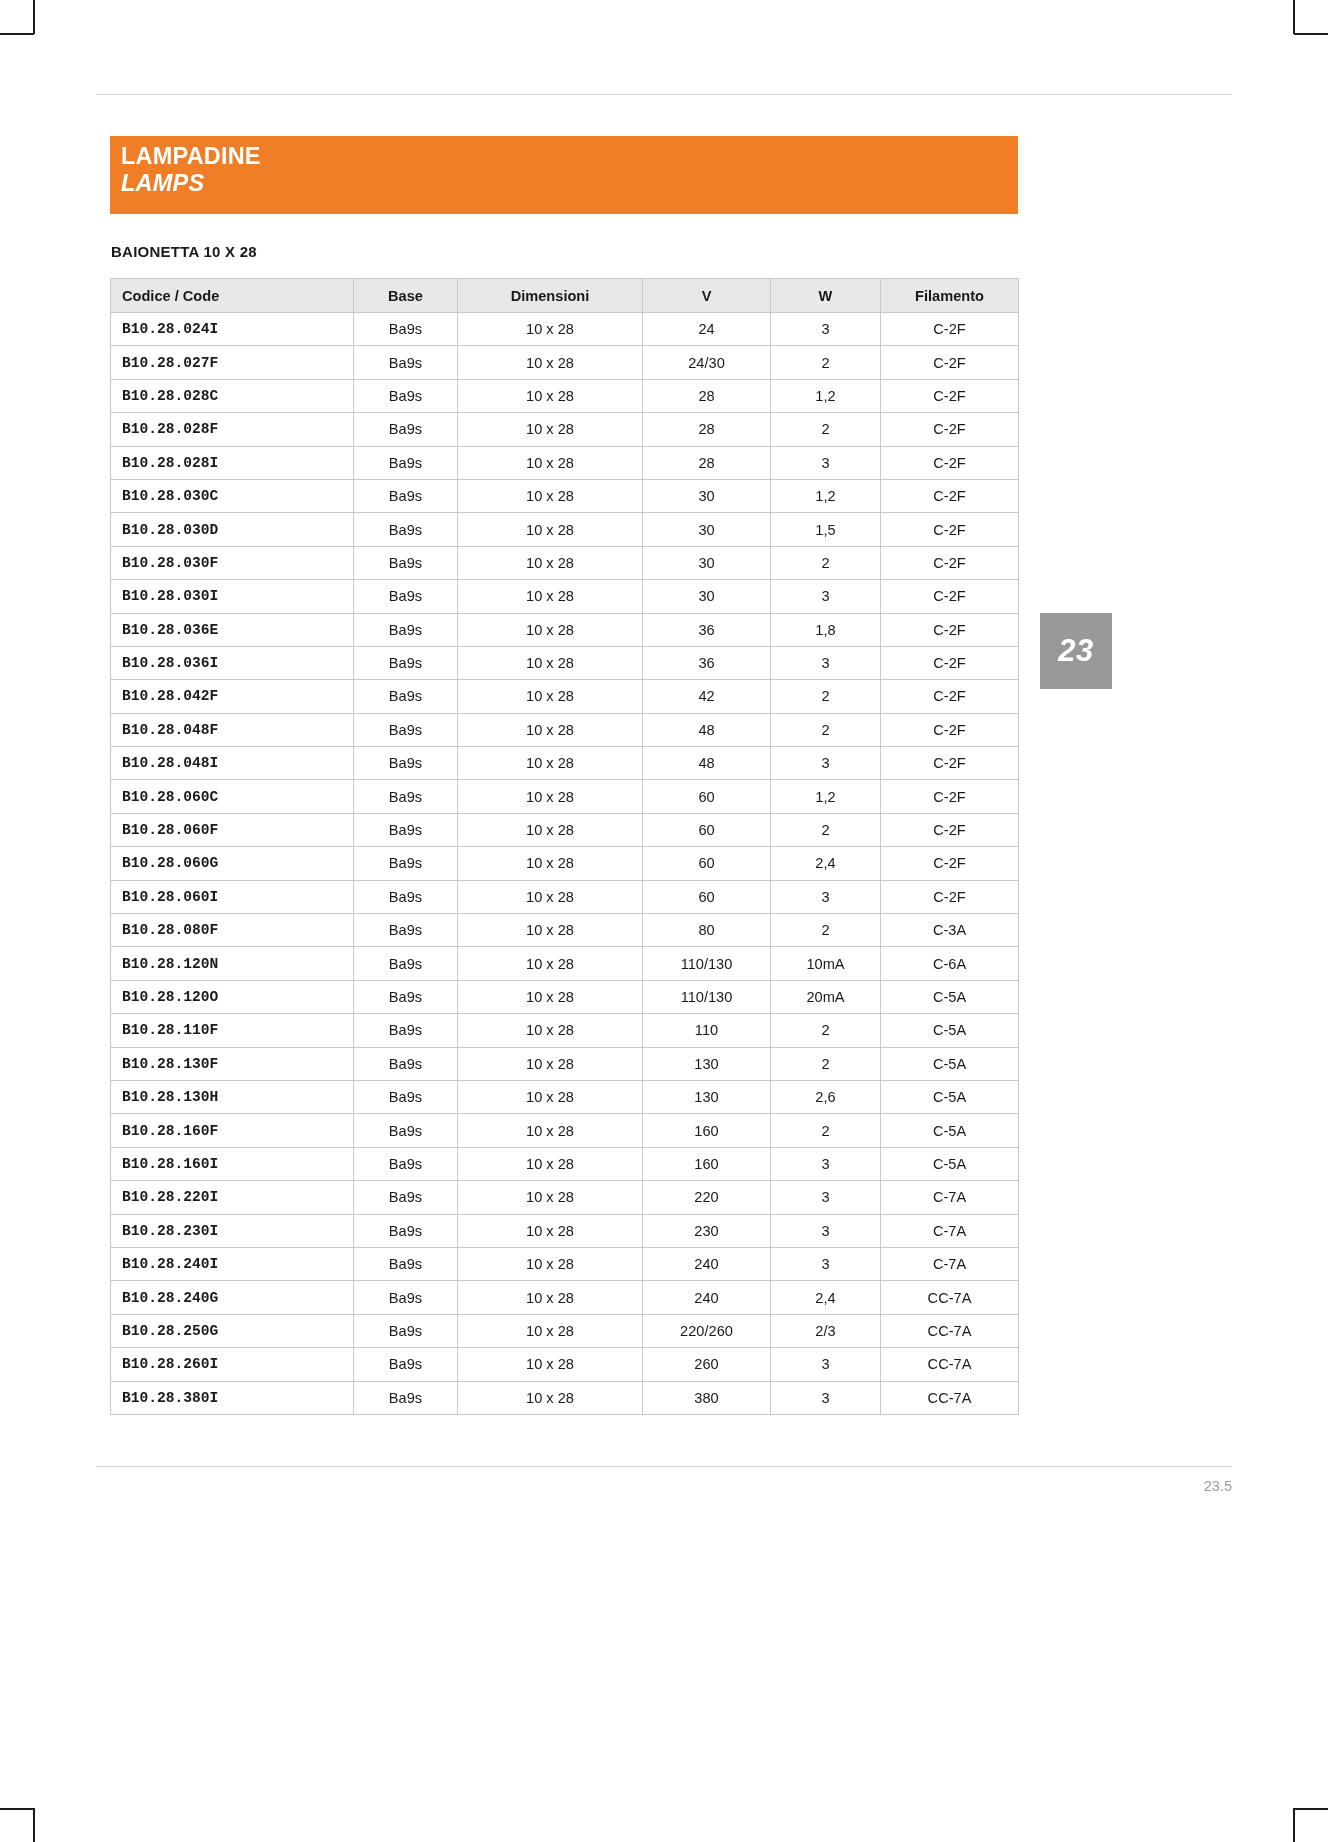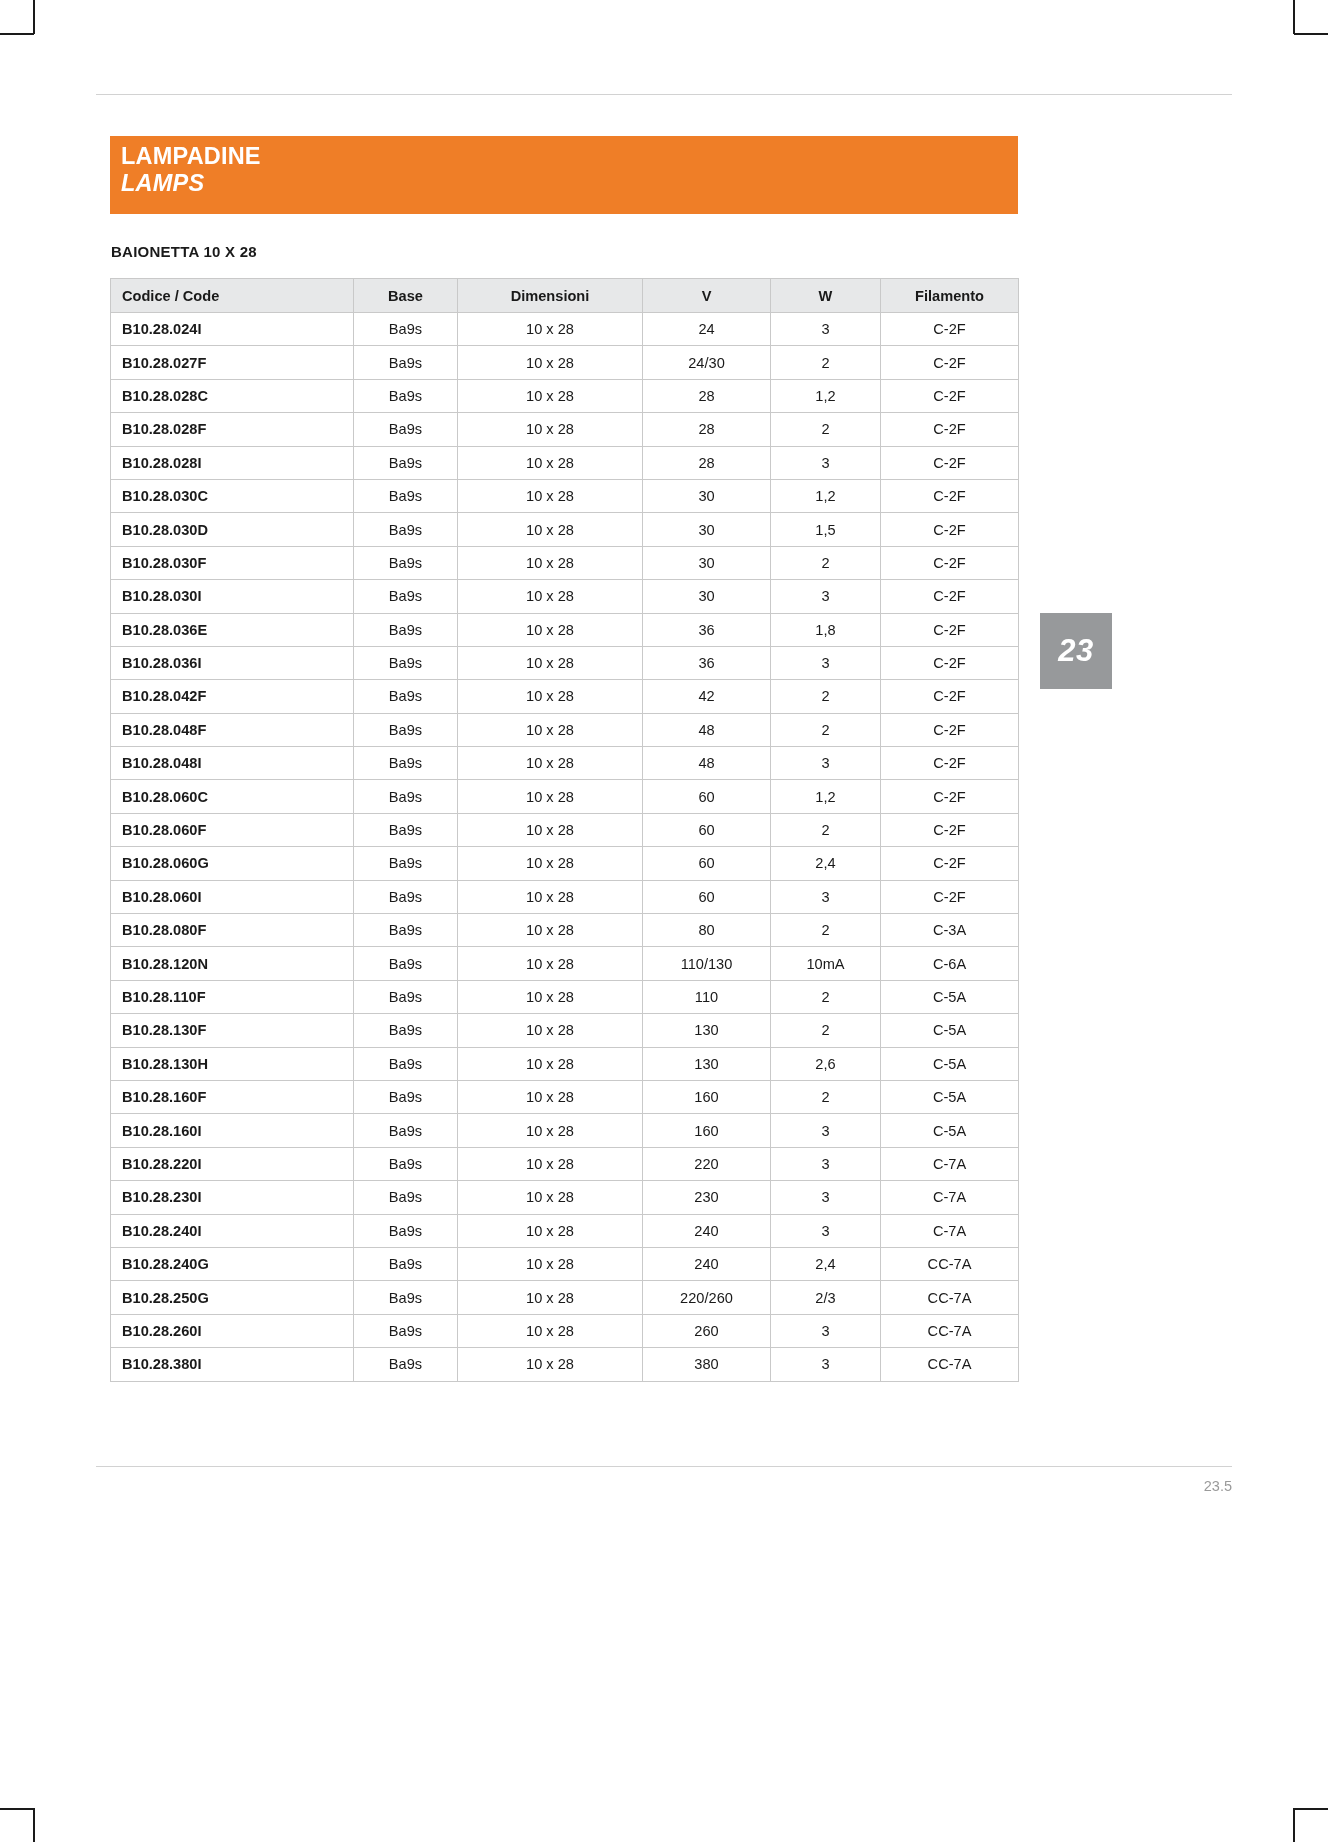--- a/index.html
+++ b/index.html
@@ -125,20 +125,21 @@
     font-size: 14.6px;
     height: 33px;
   }
   table.spec thead th.left,
   table.spec td.code {
     text-align: left;
     padding-left: 11px;
   }
   table.spec td.code {
     font-weight: bold;
+    font-family: Liberation Mono, monospace;
   }
 
   
   .side-tab {
     position: absolute;
     left: 1040px;
     top: 613px;
     width: 72px;
     height: 76px;
     background: #97999b;
@@ -362,20 +363,28 @@
           </tr>
           <tr>
             <td class="code">B10.28.120N</td>
             <td>Ba9s</td>
             <td>10 x 28</td>
             <td>110/130</td>
             <td>10mA</td>
             <td>C-6A</td>
           </tr>
           <tr>
+            <td class="code">B10.28.120O</td>
+            <td>Ba9s</td>
+            <td>10 x 28</td>
+            <td>110/130</td>
+            <td>20mA</td>
+            <td>C-5A</td>
+          </tr>
+          <tr>
             <td class="code">B10.28.110F</td>
             <td>Ba9s</td>
             <td>10 x 28</td>
             <td>110</td>
             <td>2</td>
             <td>C-5A</td>
           </tr>
           <tr>
             <td class="code">B10.28.130F</td>
             <td>Ba9s</td>

